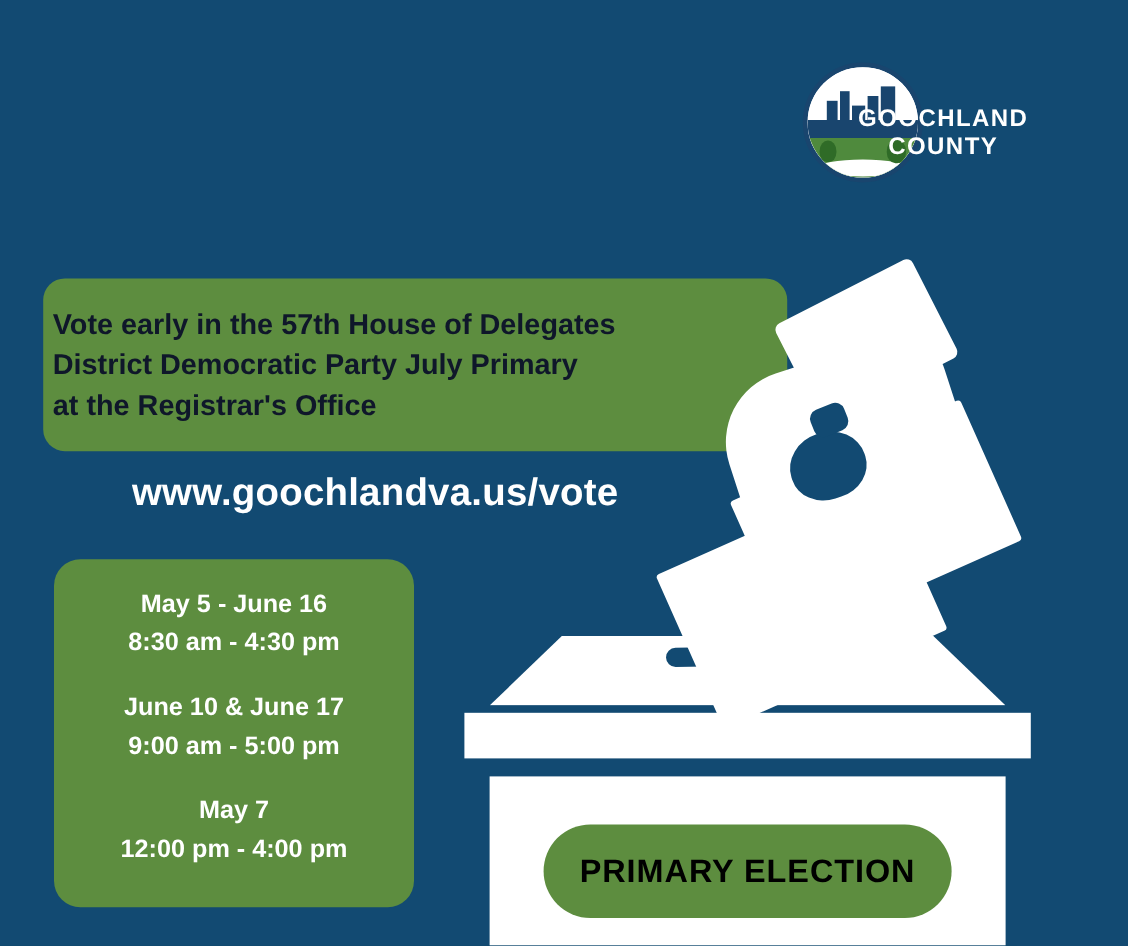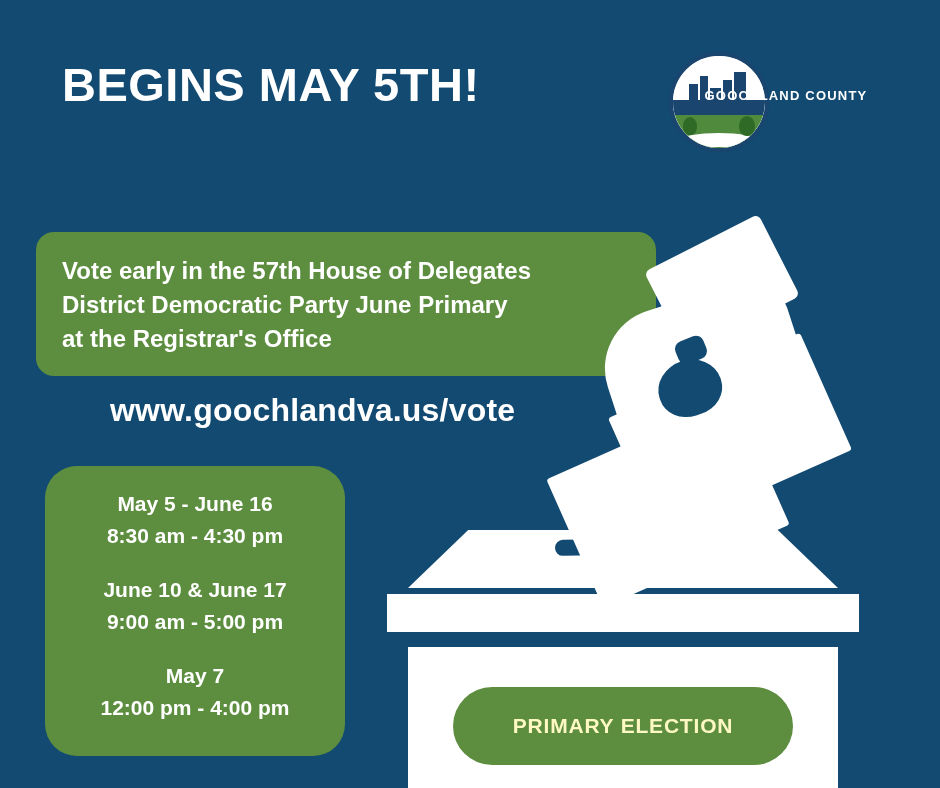--- a/index.html
+++ b/index.html
@@ -67,35 +67,35 @@
   .logo-badge .tree {
     position: absolute; border-radius: 50% 50% 45% 45%;
     background: #2f6b27;
   }
   .logo-text {
     position: absolute;
     left: 0px; top: 36px;
     width: 240px;
     text-align: center;
     color: #ffffff;
-    font-size: 13px;
+    font-size: 20px;
     font-weight: bold;
     letter-spacing: 1.2px;
     padding-left: 42px;
   }
 
   
   .callout {
     position: absolute;
     left: 36px; top: 232px;
     width: 620px;
-    padding: 22px 26px 20px 26px;
+    padding: 22px 26px 20px 8px;
     background: #5d8d3f;
     border-radius: 18px;
-    color: #ffffff;
+    color: #0f172a;
     font-size: 24px;
     font-weight: bold;
     line-height: 1.42;
     text-align: center;
   }
   .callout .ln { display: block; }
   .callout .ln1 { text-align: left; }
   .callout .ln2 { text-align: left; }
   .callout .ln3 { text-align: left; }
 
@@ -108,21 +108,21 @@
     font-weight: bold;
     letter-spacing: 0.2px;
   }
 
   
   .schedule {
     position: absolute;
     left: 45px; top: 466px;
     width: 300px; height: 290px;
     background: #5d8d3f;
-    border-radius: 32px;
+    border-radius: 22px;
     color: #ffffff;
     text-align: center;
     padding-top: 22px;
     font-size: 21px;
     font-weight: bold;
     line-height: 1.52;
   }
   .schedule .grp { margin-bottom: 22px; }
   .schedule .grp:last-child { margin-bottom: 0; }
   .schedule .row { display: block; }
@@ -210,36 +210,35 @@
     transform: rotate(-22deg);
   }
 
   
   .pill {
     position: absolute;
     left: 83px; top: 477px;
     width: 340px; height: 78px;
     background: #5d8d3f;
     border-radius: 40px;
-    color: #fef9c3;
-    font-size: 21px;
+    color: #000000;
+    font-size: 27px;
     font-weight: bold;
     letter-spacing: 0.8px;
     display: flex;
     align-items: center;
     justify-content: center;
   }
 </style>
 </head>
 <body>
 
 <div id="poster">
 
   <div class="headline">
-    <span class="l2">BEGINS MAY 5TH!</span>
   </div>
 
   <div class="logo-wrap">
     <div class="logo-badge">
       <div class="sky"></div>
       <div class="skyline">
         <div class="bar" style="left:2px;width:9px;height:18px;"></div>
         <div class="bar" style="left:13px;width:8px;height:26px;"></div>
         <div class="bar" style="left:23px;width:11px;height:14px;"></div>
         <div class="bar" style="left:36px;width:9px;height:22px;"></div>
@@ -250,21 +249,21 @@
         <div class="river"></div>
         <div class="tree" style="left:10px;top:2px;width:14px;height:18px;"></div>
         <div class="tree" style="left:66px;top:1px;width:16px;height:20px;"></div>
       </div>
     </div>
     <div class="logo-text">GOOCHLAND COUNTY</div>
   </div>
 
   <div class="callout">
     <span class="ln ln1">Vote early in the 57th House of Delegates</span>
-    <span class="ln ln2">District Democratic Party June Primary</span>
+    <span class="ln ln2">District Democratic Party July Primary</span>
     <span class="ln ln3">at the Registrar's Office</span>
   </div>
 
   <div class="url">www.goochlandva.us/vote</div>
 
   <div class="schedule">
     <div class="grp">
       <span class="row">May 5 - June 16</span>
       <span class="row">8:30 am - 4:30 pm</span>
     </div>

